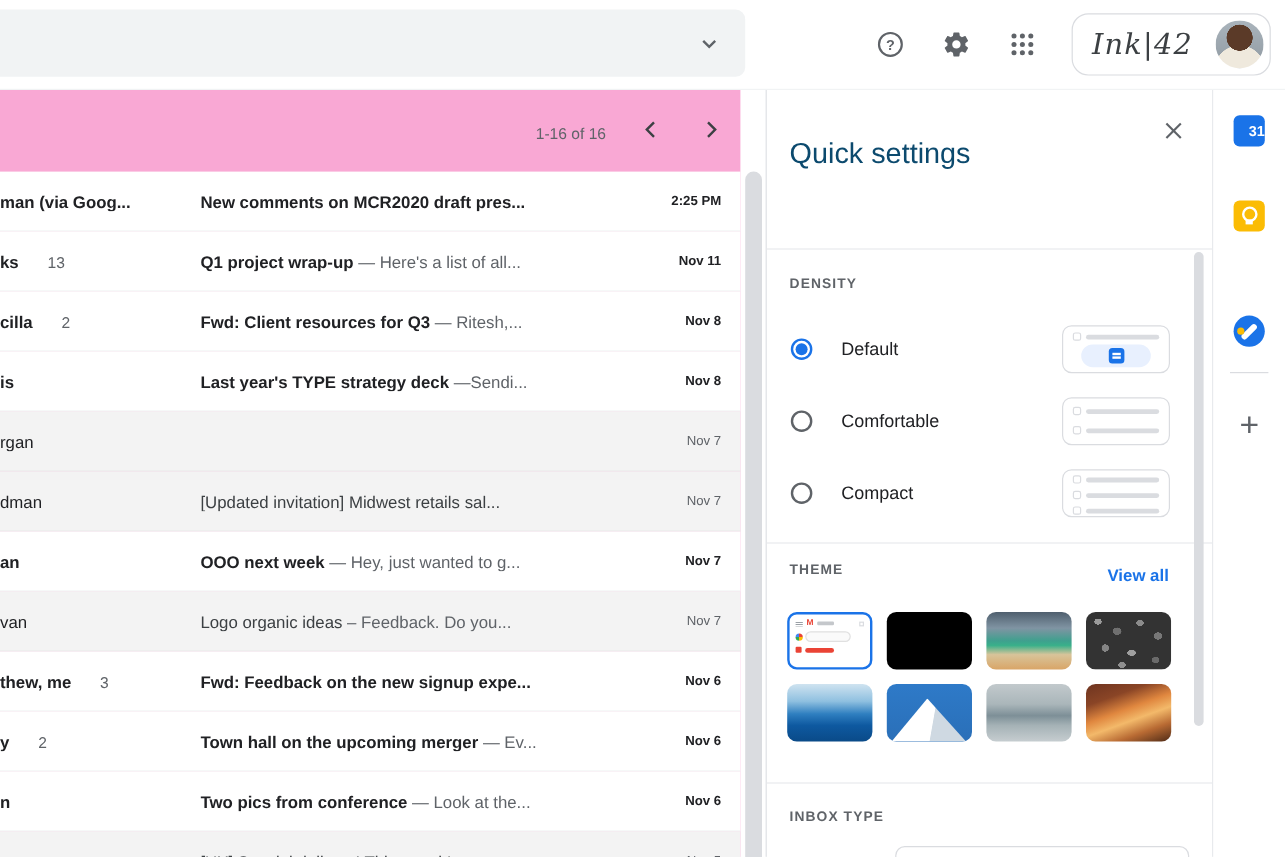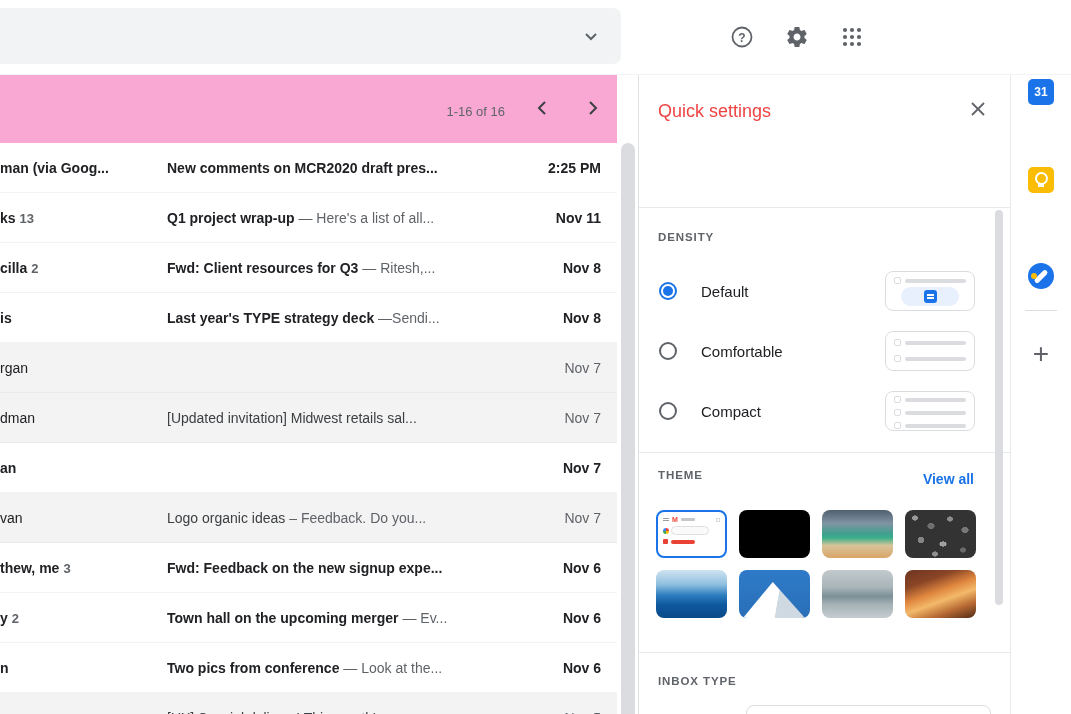--- a/index.html
+++ b/index.html
@@ -21,35 +21,35 @@
 
   
   .maillist { position:absolute; left:0; top:75px; width:617px; bottom:0; background:#f9a8d4; }
   .range { position:absolute; right:112px; top:29px; font-size:13px; color:#5f6368; }
   .pagebtn { position:absolute; top:23px; width:20px; height:20px; cursor:pointer; }
   .rows { position:absolute; left:0; right:0; top:68px; }
   .row { position:relative; height:50px; display:flex; align-items:center; background:#fff; border-bottom:1px solid #f1f3f4; cursor:pointer; }
   .row.read { background:#f3f3f3; border-bottom-color:#ebebeb; }
   .sender { width:158px; font-size:14px; color:#202124; white-space:nowrap; overflow:hidden; }
   .unread .sender { font-weight:bold; }
-  .cnt { margin-left:4px; font-size:13px; font-weight:bold; color:#5f6368; }
+  .cnt { margin-left:24px; font-size:13px; font-weight:normal; color:#5f6368; }
   .cnt:empty { display:none; }
   .subjwrap { position:absolute; left:167px; right:100px; font-size:14px; white-space:nowrap; overflow:hidden; }
   .subj { color:#202124; }
   .unread .subj { font-weight:bold; }
   .read .subj { color:#3c4043; }
   .snip { color:#5f6368; }
   .snip:empty { display:none; }
-  .date { position:absolute; right:16px; font-size:14px; color:#5f6368; }
+  .date { position:absolute; right:16px; font-size:11px; color:#5f6368; }
   .unread .date { color:#202124; font-weight:bold; }
   .list-scrollbar { position:absolute; left:621px; top:143px; width:14px; height:580px; background:#dadce0; border-radius:8px; cursor:pointer; }
 
   
   .panel { position:absolute; left:638px; top:75px; width:372px; bottom:0; background:#fff; border-left:1px solid #dfe1e5; }
-  .qs-title { position:absolute; left:19px; top:26px; font-size:18px; color:#ef4444; }
+  .qs-title { position:absolute; left:19px; top:40px; font-size:24px; color:#0c4a6e; }
   .close-x { position:absolute; left:329px; top:24px; width:20px; height:20px; cursor:pointer; }
   .see-all { position:absolute; left:17px; top:71px; width:335px; height:37px; background:#fff; border:1px solid #dadce0; border-radius:4px; color:#1a73e8; font-size:15px; font-weight:bold; cursor:pointer; font-family:inherit; }
   .hr { position:absolute; left:0; right:0; height:1px; background:#e8eaed; }
   .seclabel { position:absolute; left:19px; font-size:11.5px; font-weight:bold; letter-spacing:0.9px; color:#5f6368; }
   .radio { position:absolute; left:20px; width:18px; height:18px; border-radius:50%; cursor:pointer; }
   .radio.sel { border:2px solid #1a73e8; }
   .radio.sel::after { content:''; position:absolute; left:2px; top:2px; width:10px; height:10px; border-radius:50%; background:#1a73e8; }
   .radio.unsel { border:2px solid #5f6368; }
   .rlabel { position:absolute; left:62px; font-size:15px; color:#202124; cursor:pointer; }
   .dthumb { position:absolute; right:35px; width:90px; height:40px; background:#fff; border:1px solid #dadce0; border-radius:8px; overflow:hidden; cursor:pointer; }
@@ -136,20 +136,24 @@
         <circle cx="12" cy="5" r="2.1"></circle>
         <circle cx="19" cy="5" r="2.1"></circle>
         <circle cx="5" cy="12" r="2.1"></circle>
         <circle cx="12" cy="12" r="2.1"></circle>
         <circle cx="19" cy="12" r="2.1"></circle>
         <circle cx="5" cy="19" r="2.1"></circle>
         <circle cx="12" cy="19" r="2.1"></circle>
         <circle cx="19" cy="19" r="2.1"></circle>
       </svg>
   </span>
+  <div class="account-pill">
+    <span class="brand">Ink|42</span>
+    <span class="avatar"></span>
+  </div>
 </div>
 
 <div class="maillist">
   <div class="range">1-16 of 16</div>
   <span class="pagebtn" style="left:533px;">
     <svg width="20" height="20" viewBox="0 0 20 20">
         <polyline points="12,4 6,10 12,16" fill="none" stroke="#3c4043" stroke-width="2"></polyline>
       </svg>
   </span>
   <span class="pagebtn" style="left:582px;">
@@ -183,20 +187,21 @@
       <div class="sender"><span>rgan</span></div>
       <div class="date">Nov 7</div>
     </div>
     <div class="row read">
       <div class="sender"><span>dman</span></div>
       <div class="subjwrap"><span class="subj">[Updated invitation] Midwest retails sal...</span> </div>
       <div class="date">Nov 7</div>
     </div>
     <div class="row unread">
       <div class="sender"><span>an</span></div>
+      <div class="subjwrap"><span class="subj">OOO next week</span> <span class="snip">— Hey, just wanted to g...</span></div>
       <div class="date">Nov 7</div>
     </div>
     <div class="row read">
       <div class="sender"><span>van</span></div>
       <div class="subjwrap"><span class="subj">Logo organic ideas</span> <span class="snip">– Feedback. Do you...</span></div>
       <div class="date">Nov 7</div>
     </div>
     <div class="row unread">
       <div class="sender"><span>thew, me</span><span class="cnt">3</span></div>
       <div class="subjwrap"><span class="subj">Fwd: Feedback on the new signup expe...</span> </div>
@@ -305,21 +310,21 @@
   <div class="tile mist" style="left:183px; top:495px;"></div>
   <div class="tile goldengate" style="left:266px; top:495px;"></div>
 
   <div class="hr" style="top:577px;"></div>
   <div class="seclabel" style="top:600px;">INBOX TYPE</div>
   <div class="partial-thumb"></div>
   <div class="panel-scrollbar"></div>
 </div>
 
 <div class="sidebar">
-  <div class="side-icon cal" style="top:4px;">31</div>
+  <div class="side-icon cal" style="top:21px;text-align:right;">31</div>
   <div class="side-icon keep" style="top:92px;"></div>
   <div class="side-icon tasks" style="top:162px;">
       <span class="bar"></span>
       <span class="dot"></span>
     </div>
   <div class="side-div"></div>
   <div class="side-add">+</div>
 </div>
 
 </body></html>

